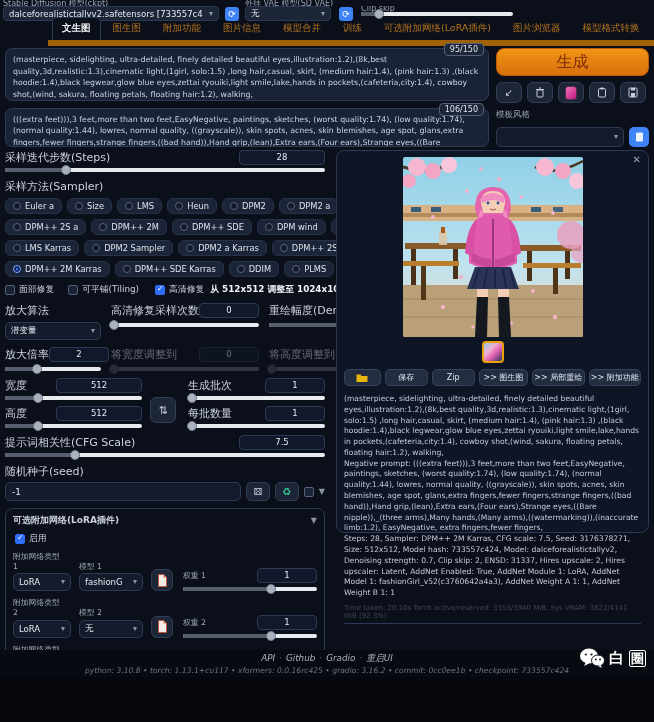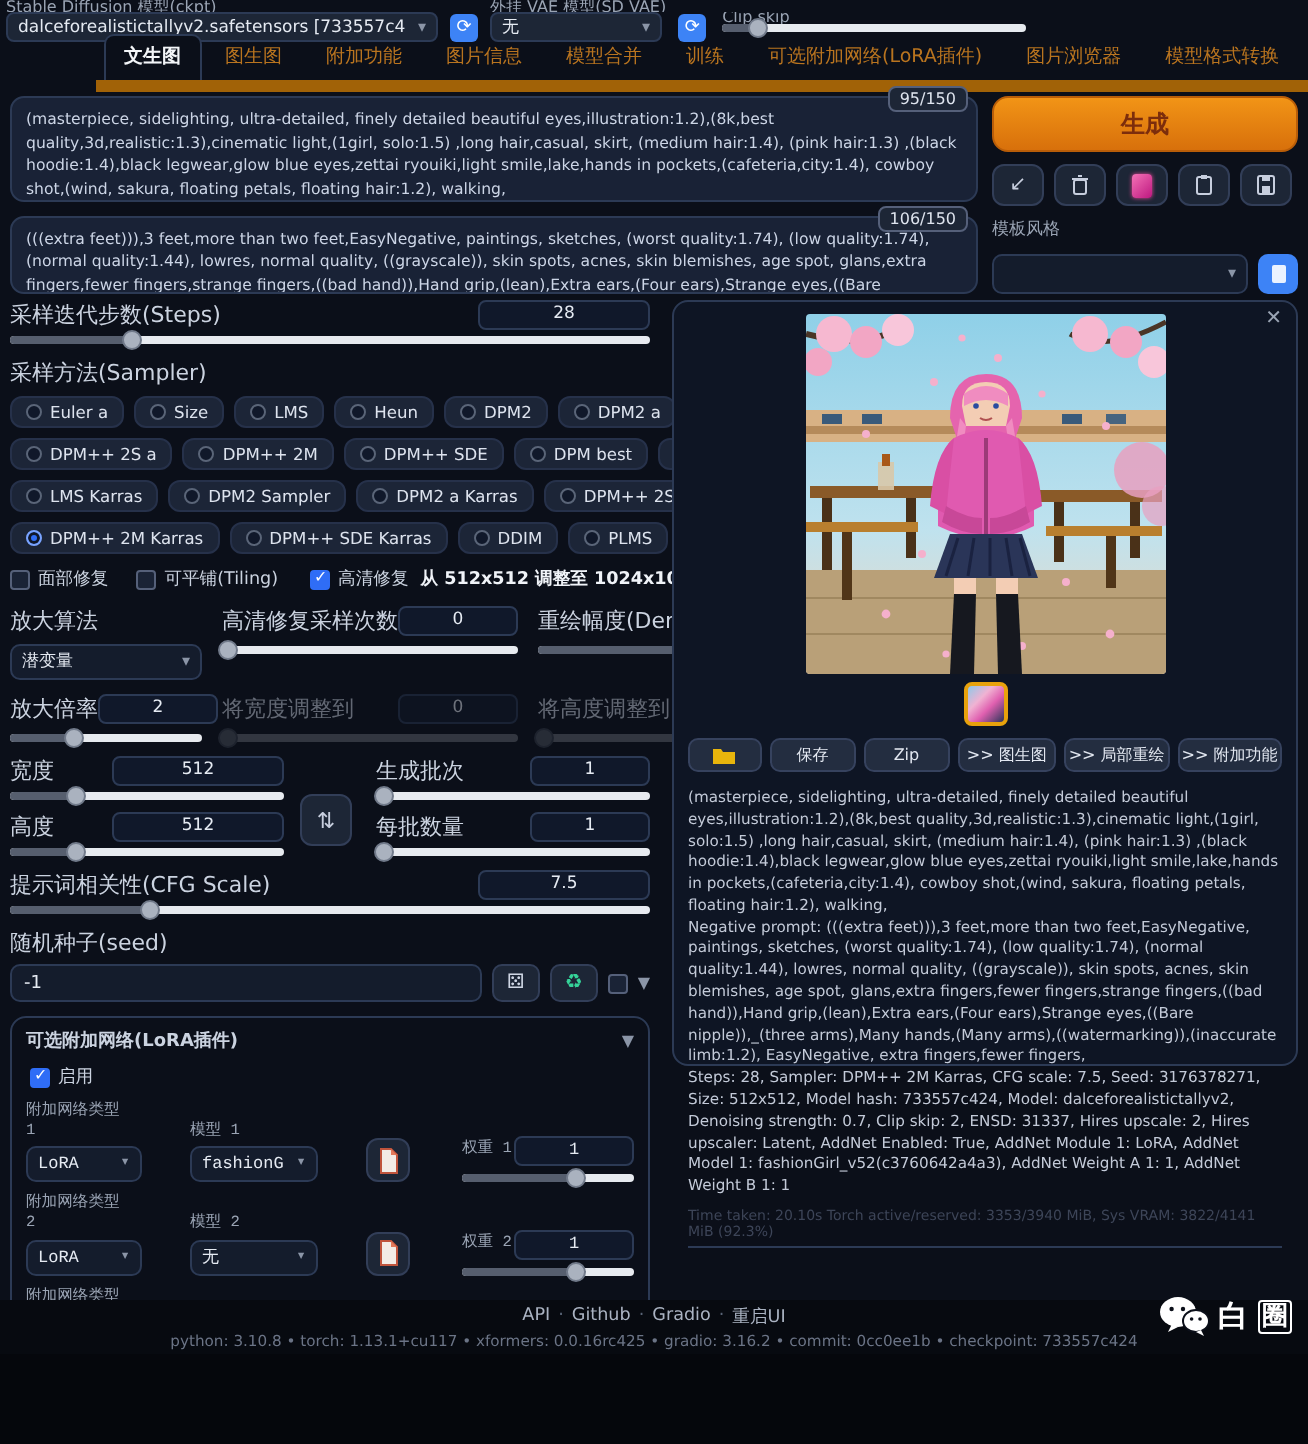--- a/index.html
+++ b/index.html
@@ -29,21 +29,21 @@
 
   
   #promptrow { position:absolute; top:48px; left:0; width:654px; height:99px; display:flex; gap:7px; padding:0 5px; }
   #promptcol { width:484px; display:flex; flex-direction:column; gap:7px; }
   .pbox { position:relative; flex:1; }
   .pbox textarea { width:100%; height:100%; resize:none; background:#192236; border:1px solid #2c3a55; border-radius:7px; color:#ccd5e6; font-family:"DejaVu Sans","Liberation Sans",sans-serif; font-size:7.8px; line-height:1.5; padding:5px 7px; overflow:hidden; }
   .counter { position:absolute; top:-5px; right:5px; background:#1d2636; border:1px solid #55607a; border-radius:4px; font-size:8px; color:#dee4ee; padding:0 5px; line-height:11px; }
 
   
   #genpanel { flex:1; display:flex; flex-direction:column; gap:6px; }
-  #gen-btn { height:38px; border-radius:8px; background:linear-gradient(#f29416,#d8700b); border:1px solid #b95d08; color:#7c2d0c; font-weight:bold; font-size:12px; display:flex; align-items:center; justify-content:center; }
+  #gen-btn { height:38px; border-radius:8px; background:linear-gradient(#f29416,#d8700b); border:1px solid #b95d08; color:#7c2d0c; font-weight:normal; font-size:16px; display:flex; align-items:center; justify-content:center; }
   .toolrow { display:flex; gap:5px; }
   .toolbtn { width:26px; height:21px; background:#1d2636; border:1px solid #323e58; border-radius:6px; display:flex; align-items:center; justify-content:center; color:#c7cede; font-size:10px; }
   .cardicon { width:10px; height:12px; border-radius:2px; background:linear-gradient(135deg,#f472b6,#be1880); box-shadow:0 0 2px #ec4899; }
   .styles-label { font-size:8.5px; color:#9aa4b4; }
   .styles-row { display:flex; gap:5px; align-items:center; }
   .styles-select { flex:1; height:20px; background:#141c2c; border:1px solid #2c3a55; border-radius:5px; display:flex; align-items:center; justify-content:flex-end; padding:0 5px; }
   .bluebtn { width:20px; height:20px; border-radius:5px; background:#3d83f6; display:flex; align-items:center; justify-content:center; color:#fff; font-size:9px; }
 
   
   #leftcol { position:absolute; top:150px; left:0; width:331px; bottom:27px; padding:0 6px 0 5px; font-size:9px; }
@@ -76,39 +76,39 @@
 
   .seedrow { display:flex; gap:5px; align-items:center; }
   .seedinput { flex:1; height:19px; background:#141c2c; border:1px solid #2c3a55; border-radius:5px; color:#e5eaf2; font-size:9px; padding:0 6px; font-family:inherit; }
   .sqbtn { width:24px; height:19px; background:#1d2636; border:1px solid #323e58; border-radius:5px; display:flex; align-items:center; justify-content:center; font-size:10px; color:#cfd6e4; }
   .sqbtn.green { color:#35d399; }
 
   #lorapanel { border:1px solid #2c3a55; border-radius:8px; padding:5px 7px 7px 7px; margin-bottom:7px; }
   .lora-head { display:flex; justify-content:space-between; align-items:center; margin-bottom:6px; }
   .lora-head .lbl { font-size:9px; }
   .lora-ck-row { display:flex; justify-content:space-between; align-items:center; margin-bottom:7px; padding:0 2px; }
-  .lora-row { display:grid; grid-template-columns:58px 64px 24px 1fr; column-gap:24px; align-items:end; margin-bottom:7px;font-family:Liberation Mono, monospace; }
+  .lora-row { display:grid; grid-template-columns:58px 64px 24px 1fr; column-gap:8px; align-items:end; margin-bottom:7px; }
   .minilbl { font-size:7.8px; color:#9aa4b4; line-height:1.25; margin-bottom:2px; white-space:nowrap; }
   .filebtn { width:22px; height:22px; background:#1d2636; border:1px solid #323e58; border-radius:6px; display:flex; align-items:center; justify-content:center; }
   .w-head { display:flex; justify-content:space-between; align-items:center; margin-bottom:4px; }
 
   
   #rightpanel { position:absolute; top:150px; left:336px; width:313px; height:383px; border:1px solid #2c3a55; border-radius:8px; background:#0e1524; padding:4px 7px; }
   #closex { position:absolute; top:3px; right:7px; color:#9aa4b4; font-size:10px; }
   #imgwrap { display:flex; justify-content:center; margin-top:2px; }
   #imgwrap svg { border-radius:2px; }
   #thumbrow { display:flex; justify-content:center; margin-top:4px; }
   #thumb { width:22px; height:22px; border:2px solid #e8a20c; border-radius:4px; background:linear-gradient(135deg,#8ec9e8 0%,#f0b2d2 35%,#e060b0 60%,#2a3558 100%); }
   #outbtns { display:flex; gap:4px; margin-top:6px; }
   .outbtn { flex:1; height:17px; background:#232d40; border:1px solid #36425e; border-radius:5px; display:flex; align-items:center; justify-content:center; font-size:8px; color:#e2e7f0; white-space:nowrap; }
   #geninfo { margin-top:8px; font-size:7.6px; line-height:1.42; color:#c3cad8; white-space:pre-wrap; }
   #perfline { margin-top:5px; font-size:7px; color:#3c4welcome458; color:#3d4558; border-bottom:1px solid #2c3a55; padding-bottom:3px; }
 
   
-  #footer { position:absolute; left:0; bottom:0; width:654px; height:27px; background:#070a10; display:flex; flex-direction:column; align-items:center; justify-content:center; gap:1px; }
+  #footer { position:absolute; left:0; bottom:0; width:654px; height:27px; background:#070a10; display:flex; flex-direction:column; align-items:center; justify-content:center; gap:1px;font-style:italic; }
   #flinks { display:flex; gap:4px; font-size:8.8px; color:#aab3c2; }
   #flinks .dot { color:#5a6578; }
   #fver { font-size:7.6px; color:#6b7486; }
   #watermark { position:absolute; right:8px; bottom:8px; display:flex; align-items:center; gap:4px; color:#fff; }
   #watermark .wtxt { font-size:15px; font-weight:bold; letter-spacing:1px; }
   #watermark .wbox { font-size:13px; font-weight:bold; border:1.5px solid #fff; border-radius:2px; padding:0 1px; line-height:15px; }
 </style>
 </head>
 <body>
 
@@ -264,21 +264,21 @@
         <span class="samp">
             <i></i>
             <em>DPM++ 2M</em>
           </span>
         <span class="samp">
             <i></i>
             <em>DPM++ SDE</em>
           </span>
         <span class="samp">
             <i></i>
-            <em>DPM best</em>
+            <em>DPM wind</em>
           </span>
         <span class="samp">
             <i></i>
             <em>DPM adaptive</em>
           </span>
       </div>
       <div class="samp-row">
         <span class="samp">
             <i></i>
             <em>LMS Karras</em>

